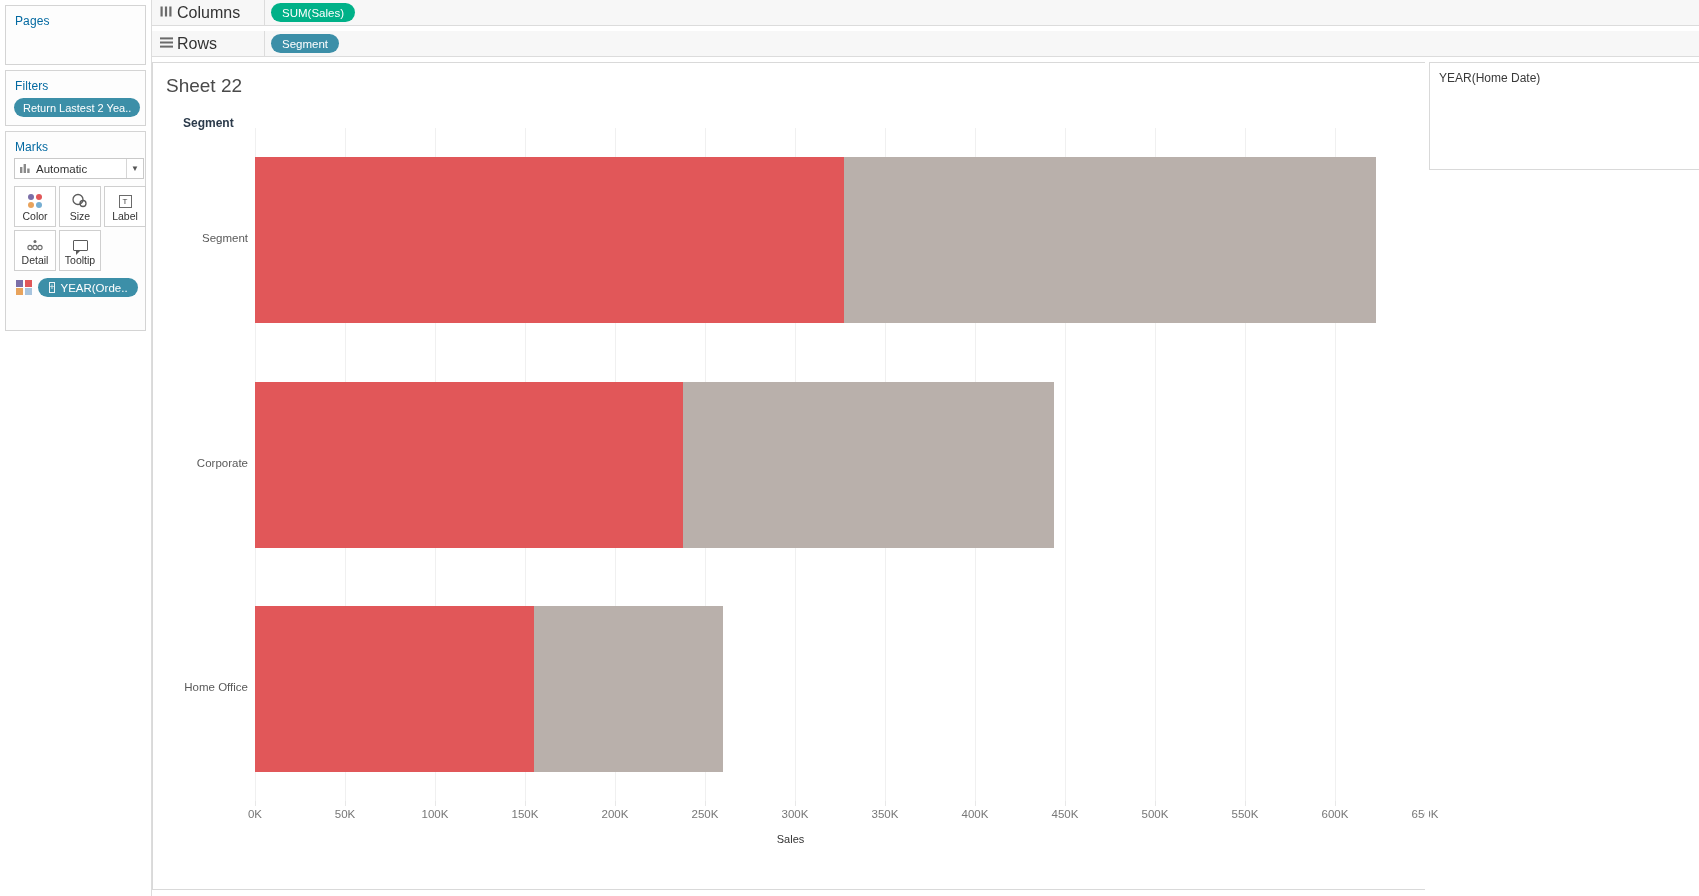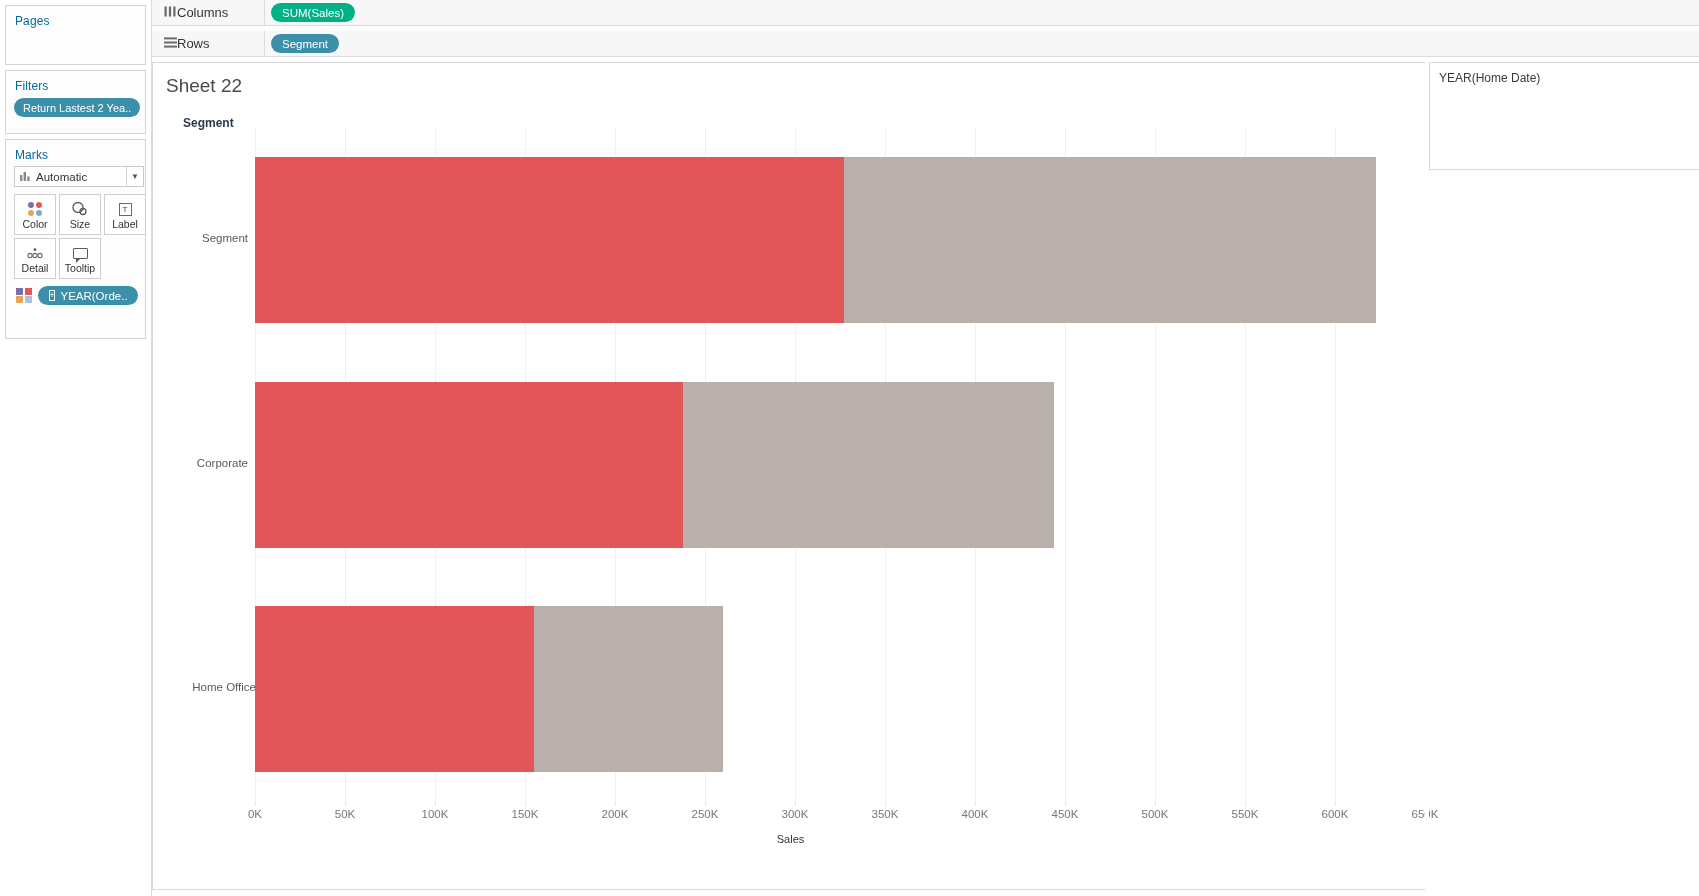--- a/index.html
+++ b/index.html
@@ -16,21 +16,21 @@
     position: absolute; left: 0; top: 0; width: 152px; height: 896px;
     background: #ffffff; border-right: 1px solid #dcdcdc;
   }
   .shelf-card {
     background: #fdfdfd; border: 1px solid #d4d4d4; margin: 5px 5px 0 5px;
   }
   .card-title {
     font-size: 12px; color: #0369a1; padding: 8px 9px 10px 9px; letter-spacing: .1px;
   }
   .pages-card { height: 60px; }
-  .filters-card { height: 64px; position: relative; }
+  .filters-card { height: 56px; position: relative; }
   .marks-card { height: 200px; position: relative; }
 
   .pill {
     display: inline-flex; align-items: center; height: 19px;
     border-radius: 10px; color: #ffffff; font-size: 11.5px;
     padding: 0 11px; white-space: nowrap; overflow: hidden;
     user-select: none;
   }
   .pill-blue { background: #3c8fa8; }
   .pill-green { background: #00b188; }
@@ -83,21 +83,21 @@
     display: inline-flex; align-items: center; justify-content: center;
     width: 11px; height: 11px; border: 1px solid rgba(255,255,255,.9);
     font-size: 8.5px; margin-right: 5px; line-height: 1;
   }
 
   
   .shelf-row { position: absolute; left: 152px; height: 26px; display: flex; align-items: center; }
   .shelf-label-box {
     width: 113px; height: 26px; background: #f7f7f7; border-right: 1px solid #dcdcdc;
     border-bottom: 1px solid #dcdcdc; display: flex; align-items: center; padding-left: 8px;
-    font-size: 13px; color: #333; text-align: right;
+    font-size: 16px; color: #333;
   }
   .shelf-label-box .sicon { width: 17px; color: #5a5a5a; font-size: 12px; }
   .shelf-drop {
     height: 26px; background: #f7f7f7; border-bottom: 1px solid #dcdcdc;
     width: 1434px; display: flex; align-items: center; padding-left: 6px;
   }
   #row-columns { top: 0; }
   #row-rows { top: 31px; }
   .shelf-gap {
     position: absolute; left: 152px; top: 26px; width: 1547px; height: 5px; background: #ffffff;
@@ -339,21 +339,21 @@
         <div class="axis-tick" style="left: 720px;">400K</div>
         <div class="axis-tick" style="left: 810px;">450K</div>
         <div class="axis-tick" style="left: 900px;">500K</div>
         <div class="axis-tick" style="left: 990px;">550K</div>
         <div class="axis-tick" style="left: 1080px;">600K</div>
         <div class="axis-tick" style="left: 1170px;">650K</div>
       </div>
     <div class="axis-title">Sales</div>
   <div class="row-label" style="left: 5px; top: 169.167px;">Segment</div>
       <div class="row-label" style="left: 5px; top: 393.5px;">Corporate</div>
-      <div class="row-label" style="left: 13px; top: 617.833px;">Home Office</div>
+      <div class="row-label" style="left: 5px; top: 617.833px;">Home Office</div>
     </div>
 
   <div class="right-strip"></div>
 
   <div class="legend">
     <div class="legend-title">YEAR(Home Date)</div>
   </div>
 
 </div>
 

